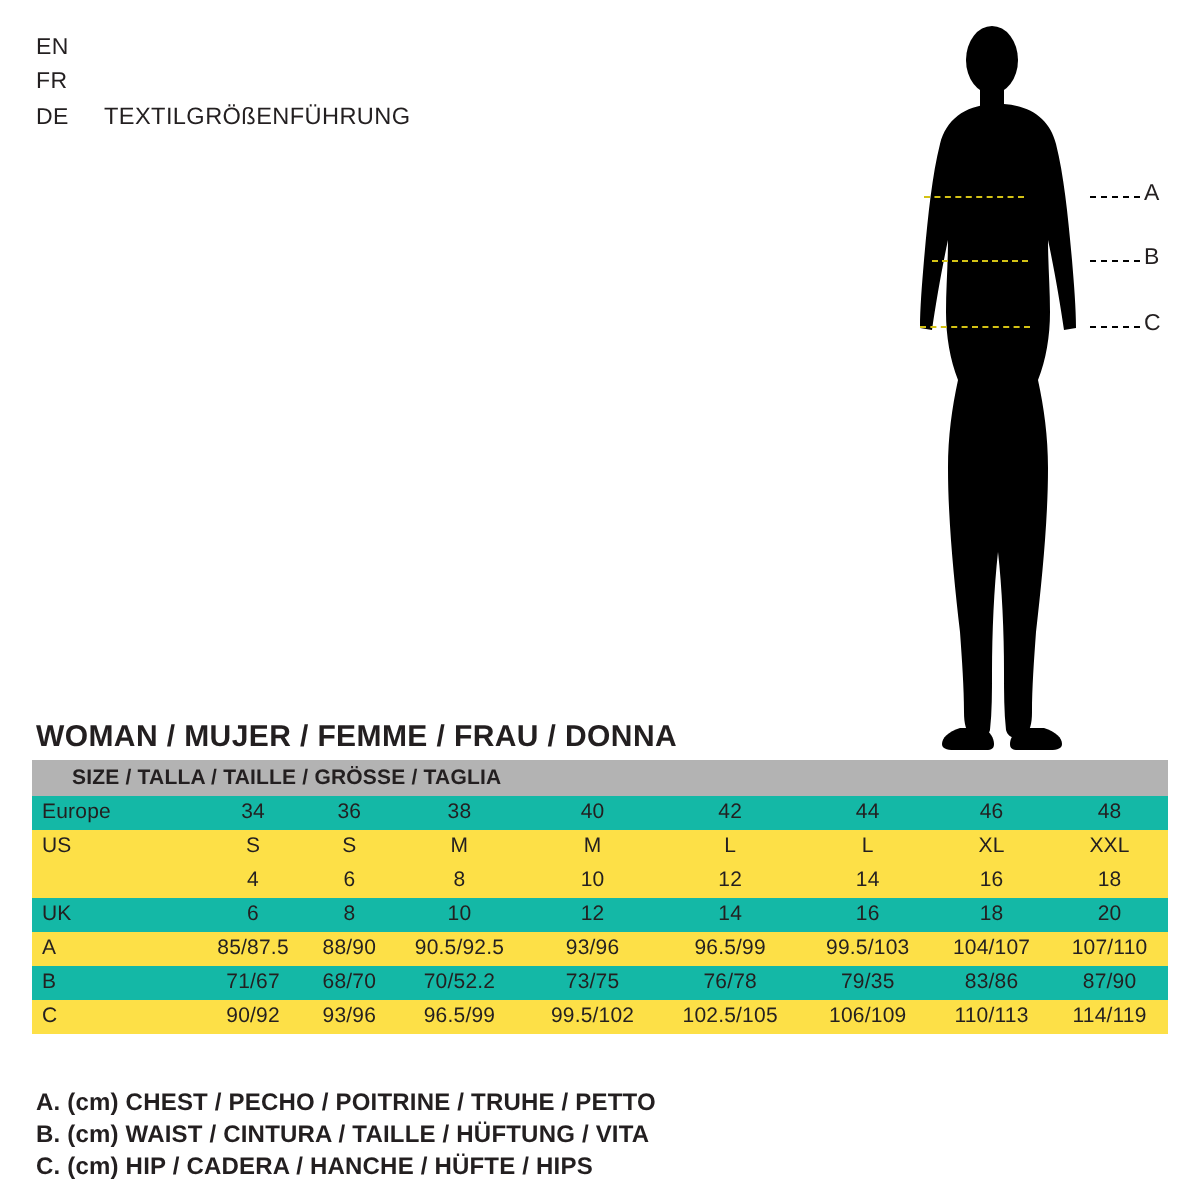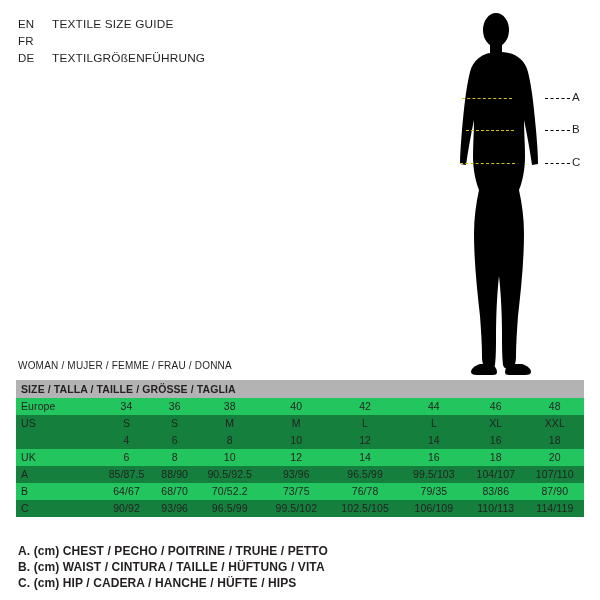--- a/index.html
+++ b/index.html
@@ -70,22 +70,22 @@
     position: absolute;
     font-size: 11.5px;
     color: #231f20;
   }
 
   
   .woman-title {
     position: absolute;
     left: 18px;
     top: 360px;
-    font-size: 10px;
-    font-weight: normal;
+    font-size: 15px;
+    font-weight: bold;
     letter-spacing: 0.2px;
     color: #231f20;
   }
 
   
   .size-table {
     position: absolute;
     left: 16px;
     top: 380px;
     width: 568px;
@@ -102,28 +102,28 @@
   }
   .size-table td.rowlabel {
     text-align: left;
     padding-left: 5px;
     width: 78px;
   }
   .row-head td {
     background: #b3b3b3;
     font-weight: bold;
     text-align: left;
-    padding-left: 5px;
+    padding-left: 20px;
     height: 18px;
   }
   .row-shade td {
-    background: #15803d;
+    background: #fde047;
   }
   .row-plain td {
-    background: #22c55e;
+    background: #14b8a6;
   }
 
   
   .legend {
     position: absolute;
     left: 18px;
     top: 543px;
     width: 560px;
   }
   .legend-line {
@@ -135,21 +135,20 @@
   }
 </style>
 </head>
 <body>
 
 <div class="page">
 
   <div class="lang-block">
     <div class="lang-row">
       <span class="lang-code">EN</span>
-      <span class="lang-text">TEXTILE SIZE GUIDE</span>
     </div>
     <div class="lang-row">
       <span class="lang-code">FR</span>
     </div>
     <div class="lang-row">
       <span class="lang-code">DE</span>
       <span class="lang-text">TEXTILGRÖßENFÜHRUNG</span>
     </div>
   </div>
 
@@ -267,21 +266,21 @@
         <td>88/90</td>
         <td>90.5/92.5</td>
         <td>93/96</td>
         <td>96.5/99</td>
         <td>99.5/103</td>
         <td>104/107</td>
         <td>107/110</td>
       </tr>
       <tr class="row-plain">
         <td class="rowlabel">B</td>
-        <td>64/67</td>
+        <td>71/67</td>
         <td>68/70</td>
         <td>70/52.2</td>
         <td>73/75</td>
         <td>76/78</td>
         <td>79/35</td>
         <td>83/86</td>
         <td>87/90</td>
       </tr>
       <tr class="row-shade">
         <td class="rowlabel">C</td>

